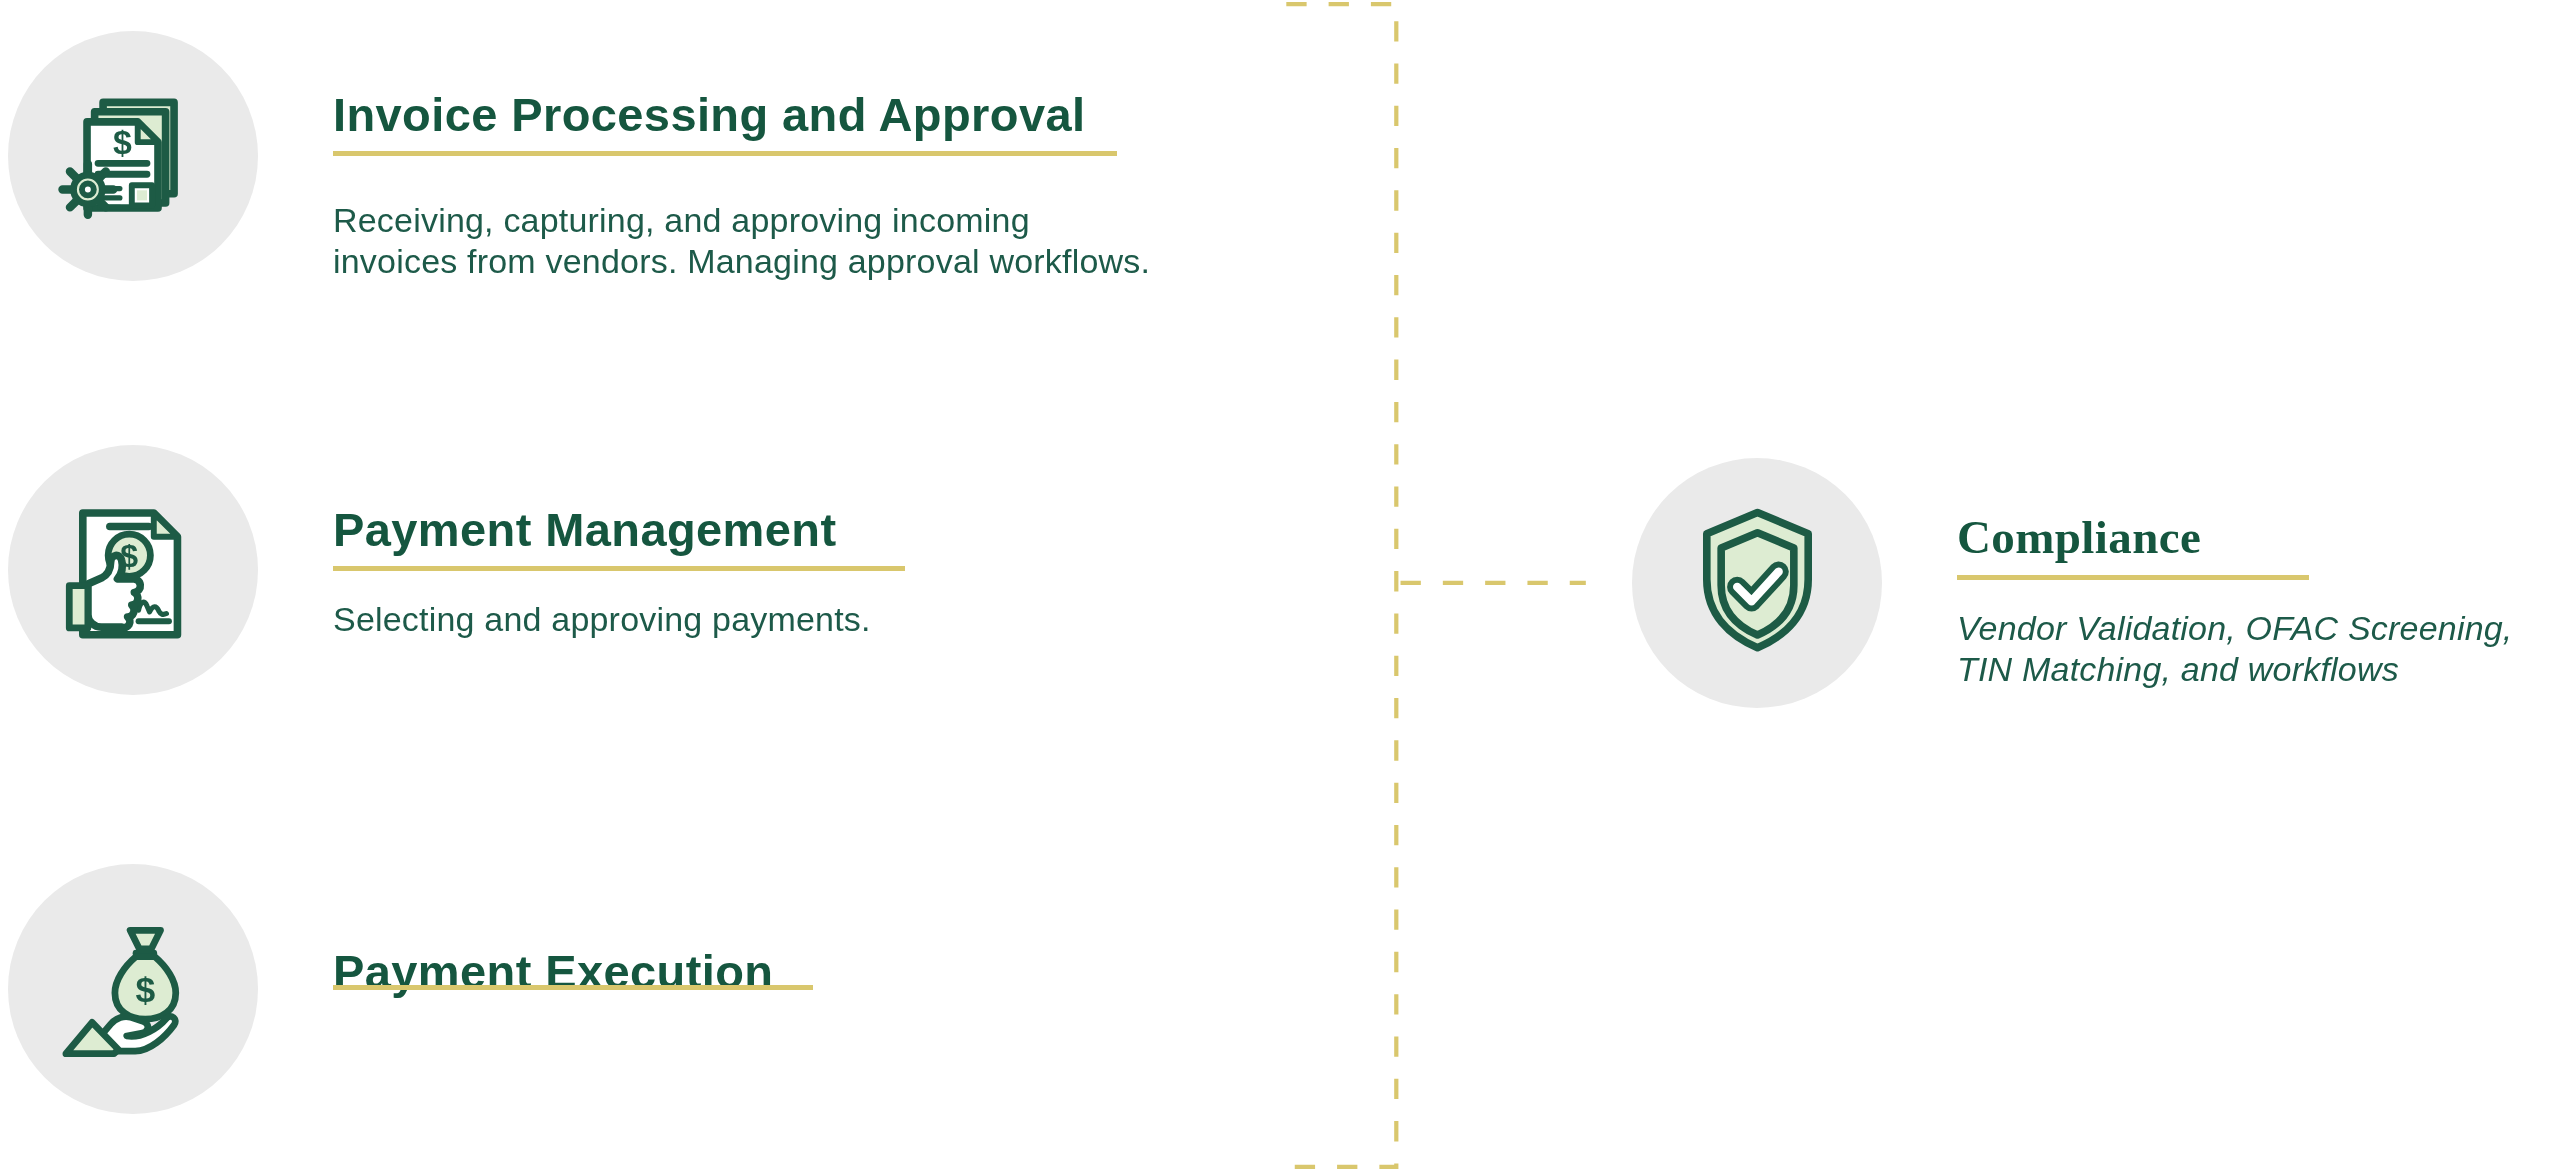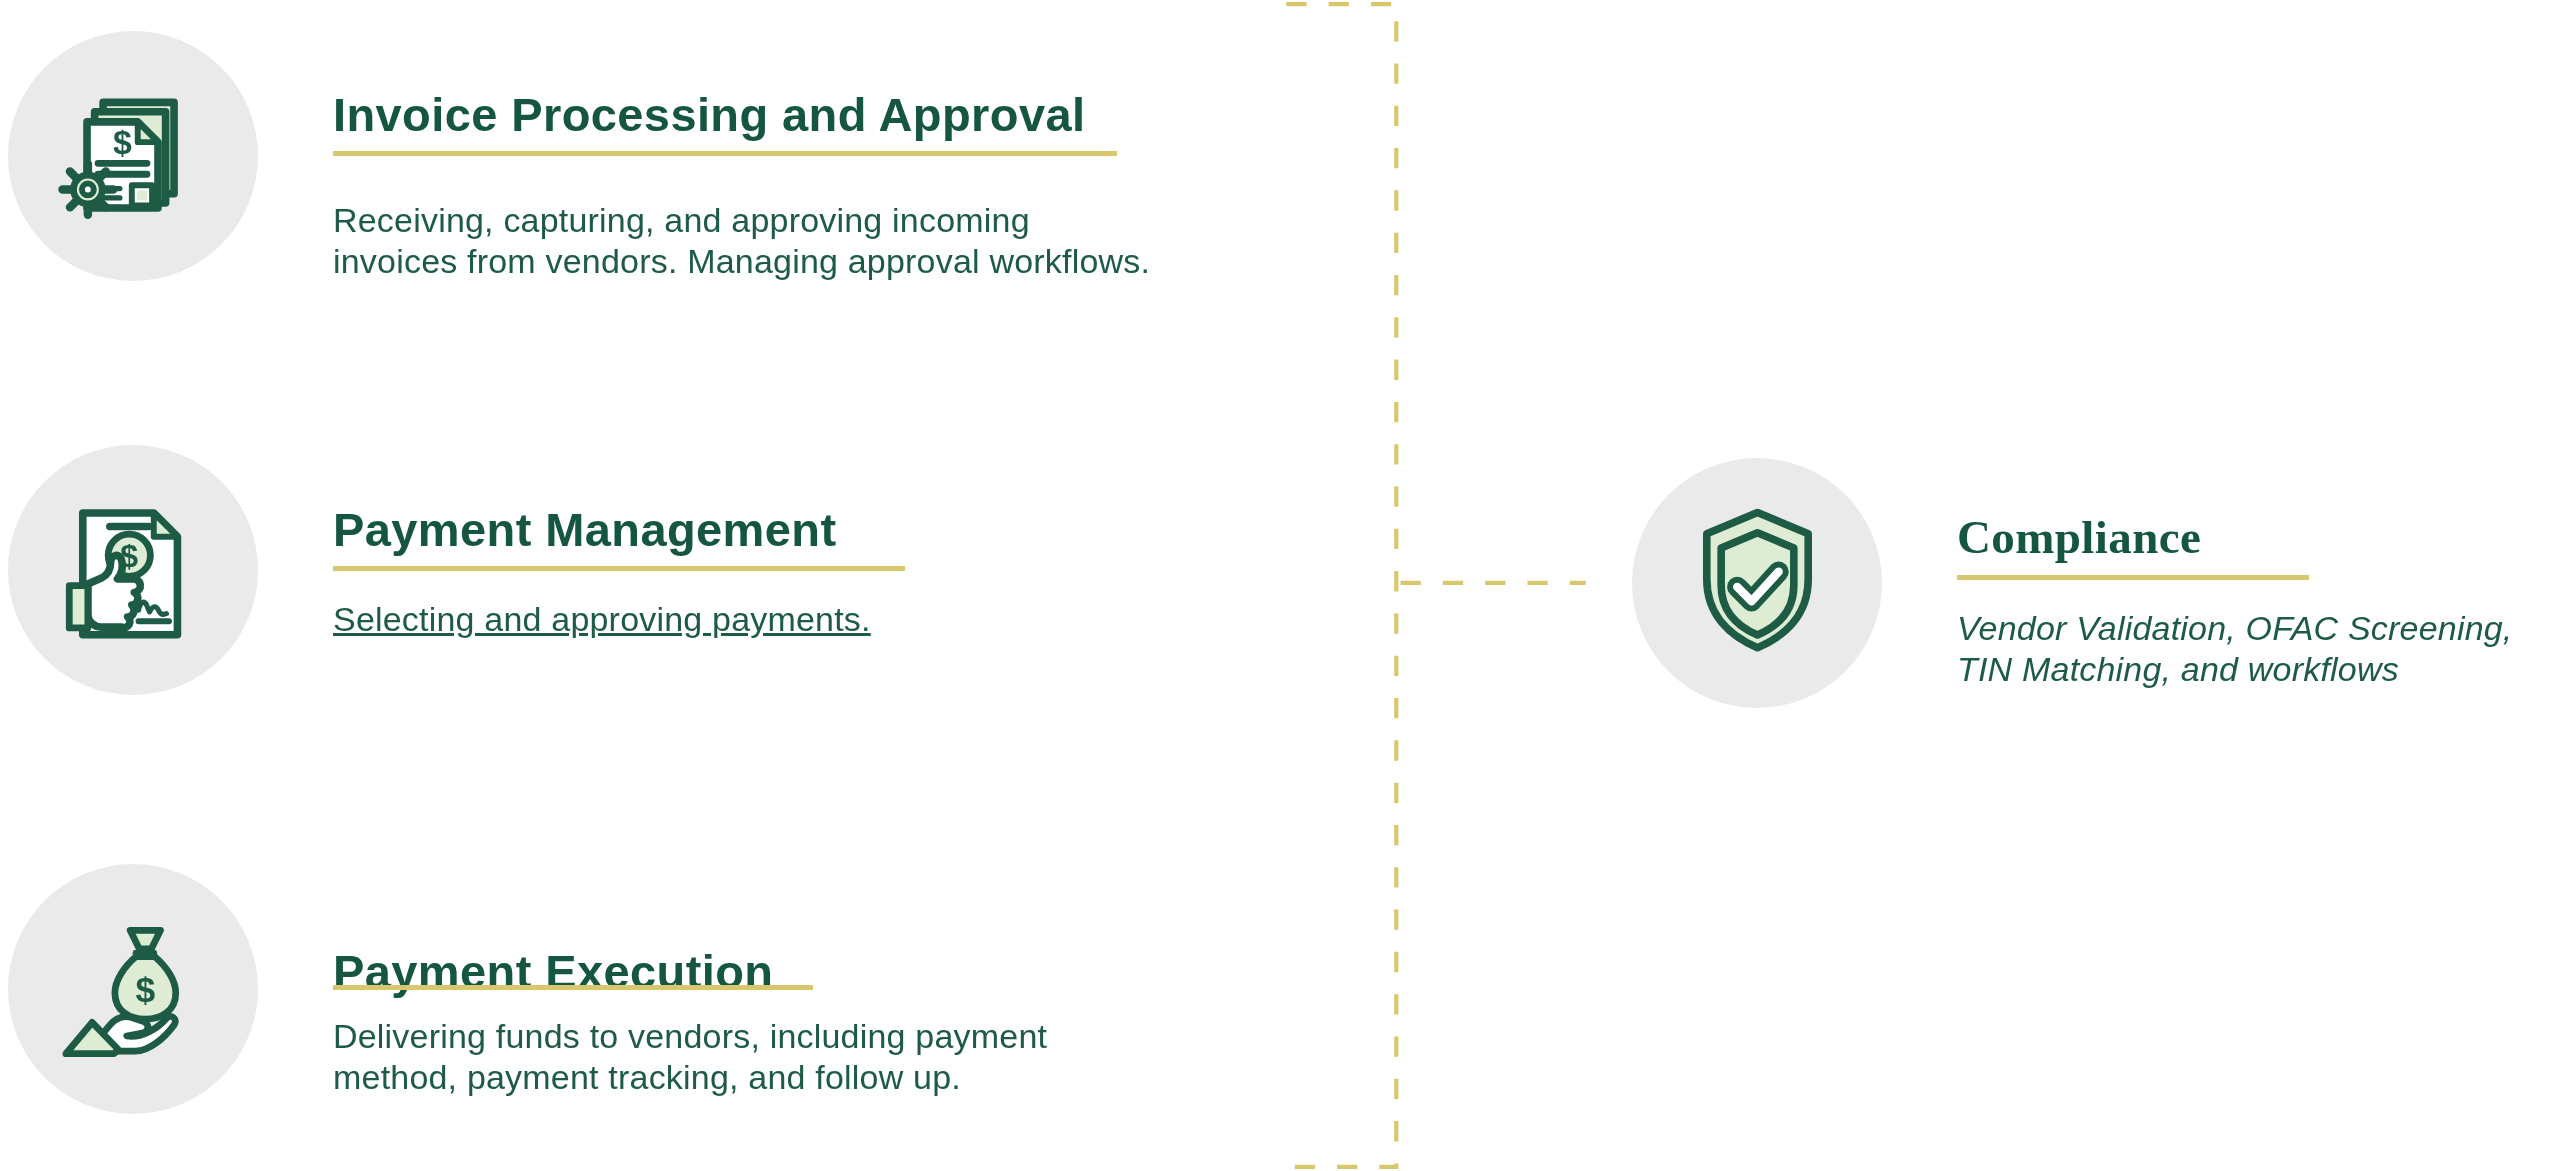--- a/index.html
+++ b/index.html
@@ -124,42 +124,38 @@
         <text x="95" y="96" class="dollar" font-size="38">$</text>
         <path d="M106 147 c2 -10 7 -13 10 -5 l3 7 c4 -8 8 -8 11 -1 c2 4 5 5 9 3" class="nf stk" stroke-width="6"></path>
         <path d="M106 160 H142" class="nf stk" stroke-width="7"></path>
         <path d="M46 116 l16 -7 c8 -4 11 -11 11 -19 c0 -9 11 -11 13 -2 c2 8 0 16 -5 22 h18 a8 8 0 0 1 2 16 a8 8 0 0 1 -3 15 a8 8 0 0 1 -5 14 a7 7 0 0 1 -7 12 h-24 c-9 0 -16 -7 -16 -15 z" class="white stk" stroke-width="9"></path>
         <rect x="24" y="118" width="22" height="50" class="pale stk" stroke-width="8"></rect>
       </g>
     </svg>
   </div>
   <h2 class="feature-title" style="left:333px;top:504px;">Payment Management</h2>
   <div class="title-underline" style="left:333px;top:566px;width:572px;"></div>
-  <p class="feature-desc" style="left:333px;top:599px;text-decoration:underline;">
+  <p class="feature-desc" style="left:333px;top:599px;">
     <span>Selecting and approving payments.</span>
   </p>
 
   <div class="icon-circle" style="left:7.6px;top:864px;">
     <svg viewBox="0 0 200 200" xmlns="http://www.w3.org/2000/svg">
       <g stroke-linejoin="round" stroke-linecap="round">
         <path d="M96 30 H132 L121 52 H107 Z" class="pale stk" stroke-width="8"></path>
         <path d="M103 57 H124" class="nf stk" stroke-width="8"></path>
         <path d="M103 61 h22 c14 12 25 28 25 43 c0 21 -17 31 -36 31 s-36 -10 -36 -31 c0 -15 11 -31 25 -43 z" class="pale stk" stroke-width="8"></path>
         <text x="114" y="115" class="dollar" font-size="42">$</text>
         <path d="M50 168 l23 -27 c6 -7 16 -11 24 -8 l15 5 c8 3 6 13 -3 14 l-17 3 c17 3 37 -9 47 -21 c5 -6 14 1 9 8 c-11 15 -29 31 -46 31 h-42 z" class="white stk" stroke-width="8"></path>
         <path d="M20 176 L51 139 L82 171 L77 176 Z" class="pale stk" stroke-width="8"></path>
       </g>
     </svg>
   </div>
   <h2 class="feature-title" style="left:333px;top:922px;margin-top:24px;">Payment Execution</h2>
   <div class="title-underline" style="left:333px;top:985px;width:480px;"></div>
-  <p class="feature-desc" style="left:333px;top:1016px;">
-    <span>Delivering funds to vendors, including payment</span><br>
-    <span>method, payment tracking, and follow up.</span>
-  </p>
 
   <div class="icon-circle" style="left:1632px;top:458px;">
     <svg viewBox="0 0 200 200" xmlns="http://www.w3.org/2000/svg">
       <g stroke-linejoin="round">
         <path d="M100 16 l60 25 v54 c0 42 -27 67 -60 81 c-33 -14 -60 -39 -60 -81 v-54 z" class="pale stk" stroke-width="9"></path>
         <path d="M100 40 l43 18 v44 c0 31 -20 49 -43 59 c-23 -10 -43 -28 -43 -59 v-44 z" class="pale stk" stroke-width="9"></path>
         <path d="M76 104 l17 17 l32 -35" class="nf stk" stroke-width="24" stroke-linecap="round" stroke-linejoin="round"></path>
         <path d="M76 104 l17 17 l32 -35" fill="none" stroke="#ffffff" stroke-width="10" stroke-linecap="round" stroke-linejoin="round"></path>
       </g>
     </svg>

